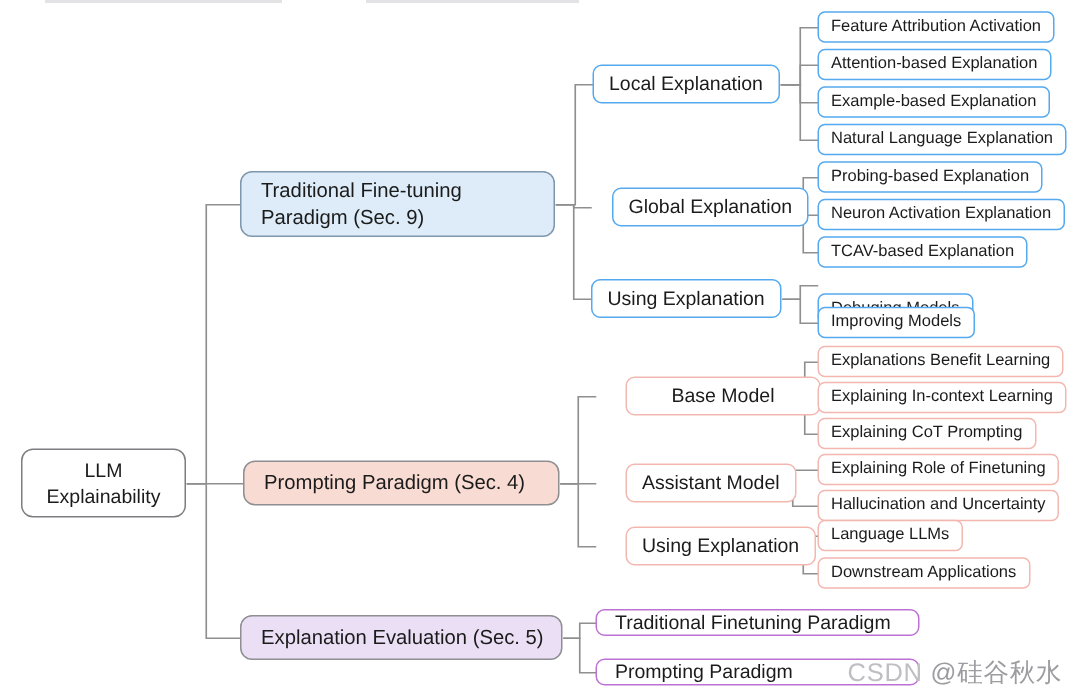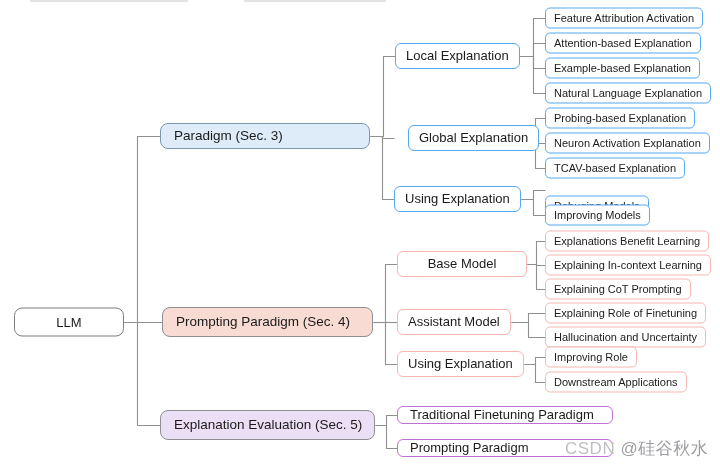--- a/index.html
+++ b/index.html
@@ -26,21 +26,21 @@
     border-color:var(--branch-blue-border,#7f97ad);
     padding:3px 13px;
   }
   .node.branch-pink{background:var(--branch-pink-fill,#f8dbd2);}
   .node.branch-purple{background:var(--branch-purple-fill,#ebdff5);}
   .node.mid-blue,.node.mid-pink{
     border-radius:6px;font-size:13px;line-height:16px;padding:4px 10px;
     border:1.5px solid var(--leaf-blue-border,#54a9ef);
     text-align:center;
   }
-  .node.mid-pink{border-color:var(--leaf-pink-border,#f3b7b0);}
+  .node.mid-pink{border-color:var(--leaf-pink-border,#f3b7b0);margin-left:20px;}
   .node.leaf-blue,.node.leaf-pink{
     border-radius:5px;font-size:11px;line-height:13px;padding:3px 8px;
     border:1.4px solid var(--leaf-blue-border,#54a9ef);
   }
   .node.leaf-pink{border-color:var(--leaf-pink-border,#f3b7b0);}
   .node.leaf-purple{
     border-radius:6px;font-size:13px;line-height:16px;padding:0 12px;
     border:1.5px solid var(--leaf-purple-border,#bd72d3);
   }
   #watermark{
@@ -86,23 +86,25 @@
         <path d="M 511 322 H 528 V 337 H 545"></path>
         <path d="M 524 364 H 535 V 357 H 545"></path>
         <path d="M 524 364 H 535 V 382 H 545"></path>
         <path d="M 375 425 H 386 V 415 H 397"></path>
         <path d="M 375 425 H 386 V 448 H 397"></path>
       </g>
     </svg>
   <div id="nodes">
       <div class="node root" style="left: 14px; top: 322px; width: 110px;">
         <div>LLM</div>
+        <div>Explainability</div>
       </div>
       <div class="node branch-blue" style="left: 160px; top: 136px; width: 210px;">
-        <div>Paradigm (Sec. 3)</div>
+        <div>Traditional Fine-tuning</div>
+        <div>Paradigm (Sec. 9)</div>
       </div>
       <div class="node branch-pink" style="left: 162px; top: 322px; width: 211px;">Prompting Paradigm (Sec. 4)</div>
       <div class="node branch-purple" style="left: 160px; top: 425px; width: 215px;">Explanation Evaluation (Sec. 5)</div>
       <div class="node mid-blue" style="left: 395px; top: 56px;">Local Explanation</div>
       <div class="node mid-blue" style="left: 408px; top: 138px;">Global Explanation</div>
       <div class="node mid-blue" style="left: 394px; top: 199px;">Using Explanation</div>
       <div class="node mid-pink" style="left: 397px; top: 264px; width: 130px;">Base Model</div>
       <div class="node mid-pink" style="left: 397px; top: 322px;">Assistant Model</div>
       <div class="node mid-pink" style="left: 397px; top: 364px;">Using Explanation</div>
       <div class="node leaf-blue" style="left: 545px; top: 18px;">Feature Attribution Activation</div>
@@ -112,19 +114,19 @@
       <div class="node leaf-blue" style="left: 545px; top: 118px;">Probing-based Explanation</div>
       <div class="node leaf-blue" style="left: 545px; top: 143px;">Neuron Activation Explanation</div>
       <div class="node leaf-blue" style="left: 545px; top: 168px;">TCAV-based Explanation</div>
       <div class="node leaf-blue" style="left: 545px; top: 206px;">Debuging Models</div>
       <div class="node leaf-blue" style="left: 545px; top: 215px;">Improving Models</div>
       <div class="node leaf-pink" style="left: 545px; top: 241px;">Explanations Benefit Learning</div>
       <div class="node leaf-pink" style="left: 545px; top: 265px;">Explaining In-context Learning</div>
       <div class="node leaf-pink" style="left: 545px; top: 289px;">Explaining CoT Prompting</div>
       <div class="node leaf-pink" style="left: 545px; top: 313px;">Explaining Role of Finetuning</div>
       <div class="node leaf-pink" style="left: 545px; top: 337px;">Hallucination and Uncertainty</div>
-      <div class="node leaf-pink" style="left: 545px; top: 357px;">Improving Role</div>
+      <div class="node leaf-pink" style="left: 545px; top: 357px;">Language LLMs</div>
       <div class="node leaf-pink" style="left: 545px; top: 382px;">Downstream Applications</div>
       <div class="node leaf-purple" style="left: 397px; top: 415px; width: 216px;">Traditional Finetuning Paradigm</div>
       <div class="node leaf-purple" style="left: 397px; top: 448px; width: 216px;">Prompting Paradigm</div>
     </div>
   <div id="watermark"><span class="wm-prefix">CSDN</span> <span class="wm-suffix">@硅谷秋水</span></div>
 </div>
 
 </body></html>

